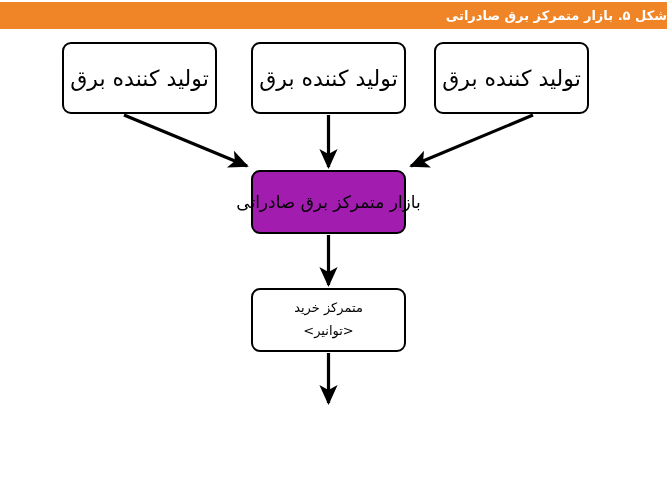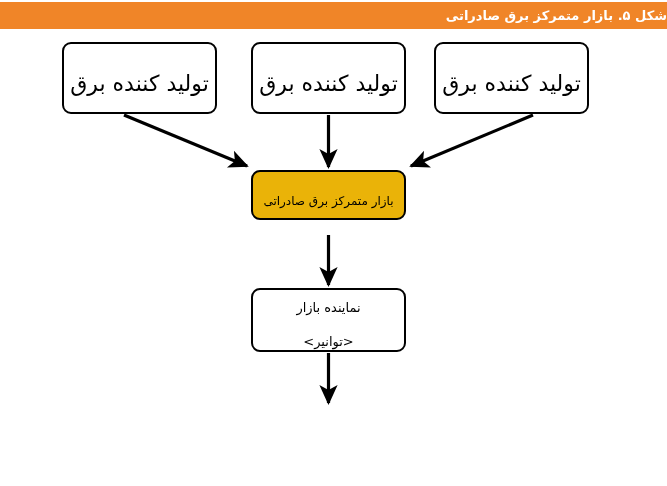--- a/index.html
+++ b/index.html
@@ -62,39 +62,38 @@
     flex-direction: column;
     align-items: center;
     justify-content: center;
     text-align: center;
     direction: rtl;
     color: #000000;
   }
   .node .line {
     display: block;
     white-space: nowrap;
-    margin-top: 11px;
   }
 
   .node-producer {
     width: 155px;
     height: 72px;
     font-size: 22px;
   }
   #producer-right { left: 62px;  top: 42px; }
   #producer-mid   { left: 251px; top: 42px; }
   #producer-left  { left: 434px; top: 42px; }
 
   .node-market {
     left: 251px;
     top: 170px;
     width: 155px;
-    height: 50px;
-    background: #eab308;
-    font-size: 12px;
+    height: 64px;
+    background: #a21caf;
+    font-size: 17px;
   }
 
   .node-agent {
     left: 251px;
     top: 288px;
     width: 155px;
     height: 64px;
     font-size: 13px;
     line-height: 1.75;
   }
@@ -154,18 +153,18 @@
 
   <div class="node node-producer" id="producer-left">
     <span class="line">تولید کننده برق</span>
   </div>
 
   <div class="node node-market" id="market">
     <span class="line">بازار متمرکز برق صادراتی</span>
   </div>
 
   <div class="node node-agent" id="agent">
-    <span class="line">نماینده بازار</span>
+    <span class="line">متمرکز خرید</span>
     <span class="line">&lt;توانیر&gt;</span>
   </div>
 
 
 </div>
 
 </body></html>

